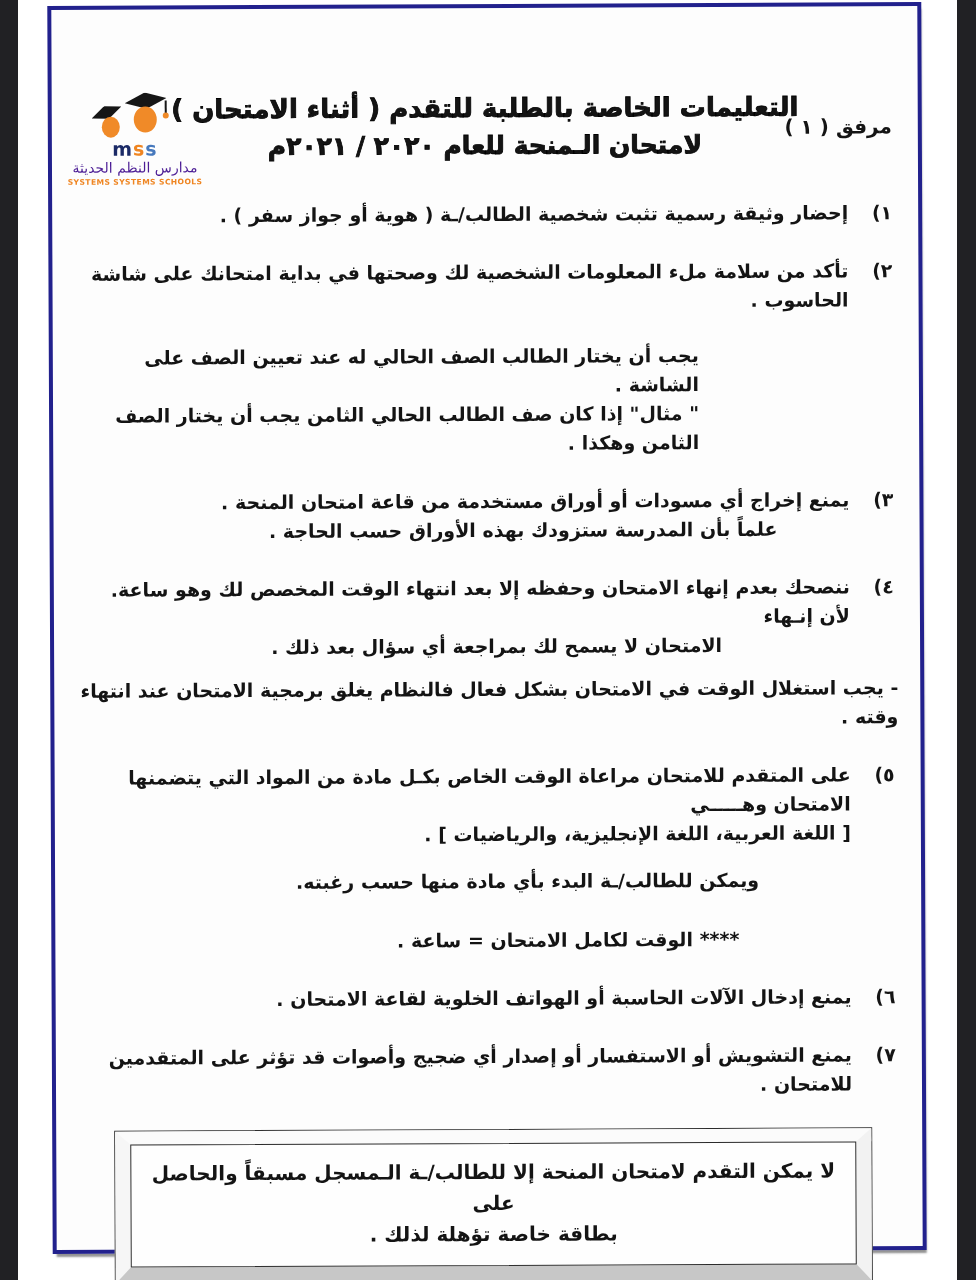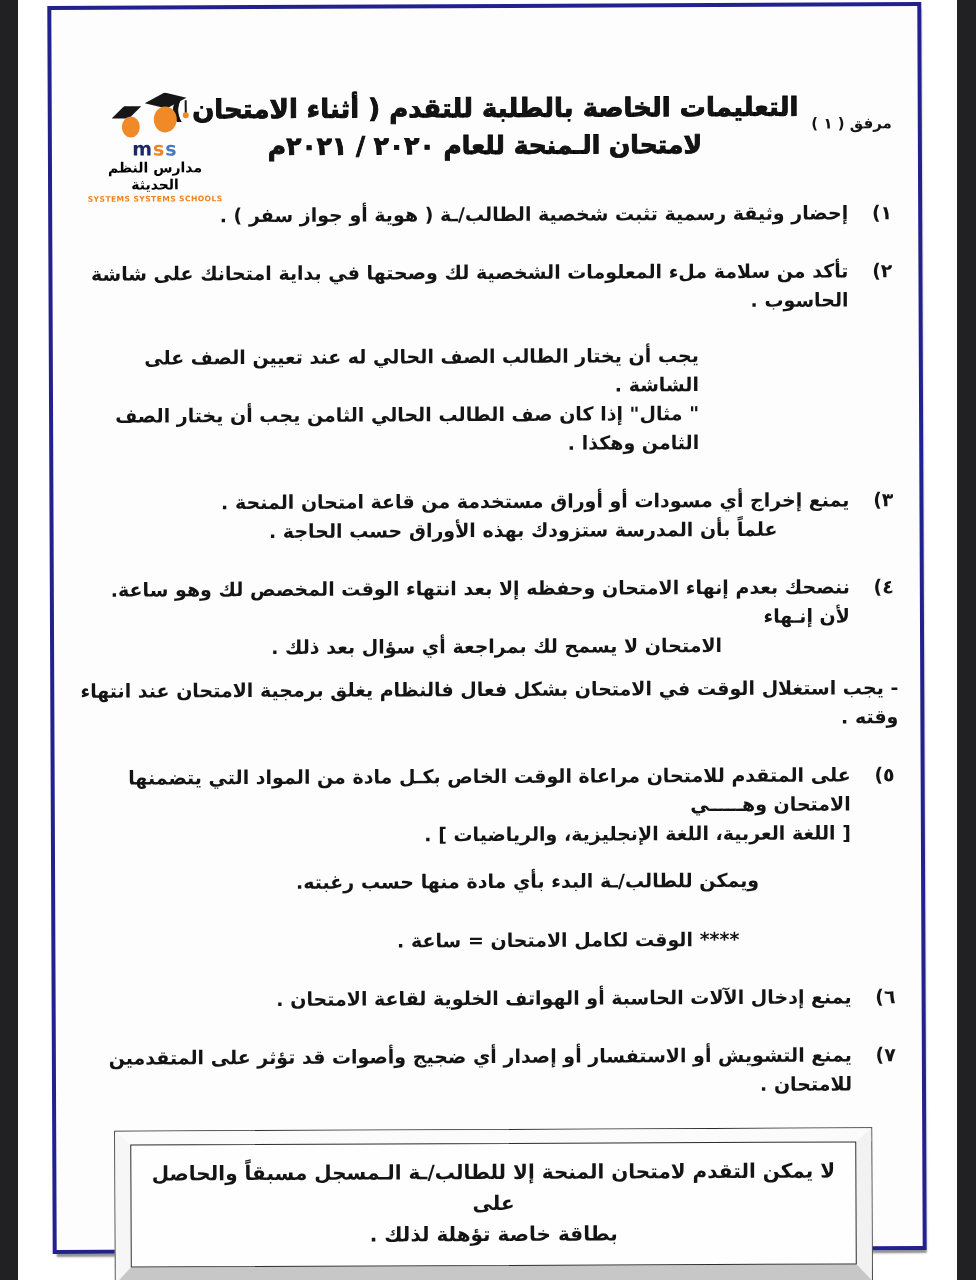--- a/index.html
+++ b/index.html
@@ -24,38 +24,38 @@
     box-shadow:2px 5px 2px -2px rgba(110,110,110,.75);
   }
   .content{
     position:relative;width:100%;height:100%;
     direction:rtl;
     color:#141414;
     font-weight:bold;
   }
 
   
-  .logo{position:absolute;left:32px;top:6px;width:142px;direction:ltr;text-align:center;}
+  .logo{position:absolute;left:12px;top:6px;width:142px;direction:ltr;text-align:center;}
   .caps{position:relative;height:44px;width:96px;margin:0 auto 0 30px;}
   .head{position:absolute;background:#f08a28;border-radius:50%;}
   .head.h1{left:8px;top:19px;width:18px;height:21px;}
   .head.h2{left:40px;top:9px;width:23px;height:26px;}
   .cap{position:absolute;background:#161616;}
   .cap.c1{left:-3px;top:8px;width:32px;height:15px;clip-path:polygon(50% 0,100% 45%,50% 90%,0 45%);transform:rotate(-22deg);}
   .cap.c2{left:31px;top:-5px;width:42px;height:18px;clip-path:polygon(50% 0,100% 45%,50% 90%,0 45%);transform:rotate(-7deg);}
   .tassel{position:absolute;left:71px;top:3px;width:2px;height:13px;background:#161616;}
   .tassel::after{content:"";position:absolute;left:-2px;bottom:-5px;width:6px;height:6px;border-radius:50%;background:#f08a28;}
   .mss{font-size:19px;font-weight:bold;letter-spacing:1px;line-height:1;margin:-2px 0 1px 0;}
   .mss .m{color:#1b2a66;}
   .mss .s1{color:#ef8521;}
   .mss .s2{color:#4779bd;}
-  .name-ar{font-size:14px;color:#000000;font-weight:bold;line-height:1.2;direction:rtl;}
+  .name-ar{font-size:14px;color:#4c1d95;font-weight:normal;line-height:1.2;direction:rtl;}
   .name-en{font-size:7.6px;color:#ef8521;font-weight:bold;letter-spacing:.4px;margin-top:1px;}
 
-  .attachment{position:absolute;right:26px;top:26px;font-size:15px;font-weight:bold;}
+  .attachment{position:absolute;right:26px;top:26px;font-size:20px;font-weight:bold;}
 
   
   .title{margin-top:82px;text-align:center;line-height:37px;}
   .title .t1{font-size:26px;-webkit-text-stroke:.8px #000;}
   .title .t2{font-size:25px;-webkit-text-stroke:.8px #000;}
 
   
   .items{margin-top:36px;padding:0 16px 0 26px;}
   .item{position:relative;padding-right:54px;font-size:19px;line-height:29px;margin-bottom:29px;}
   .item .num{position:absolute;right:10px;top:0;}

